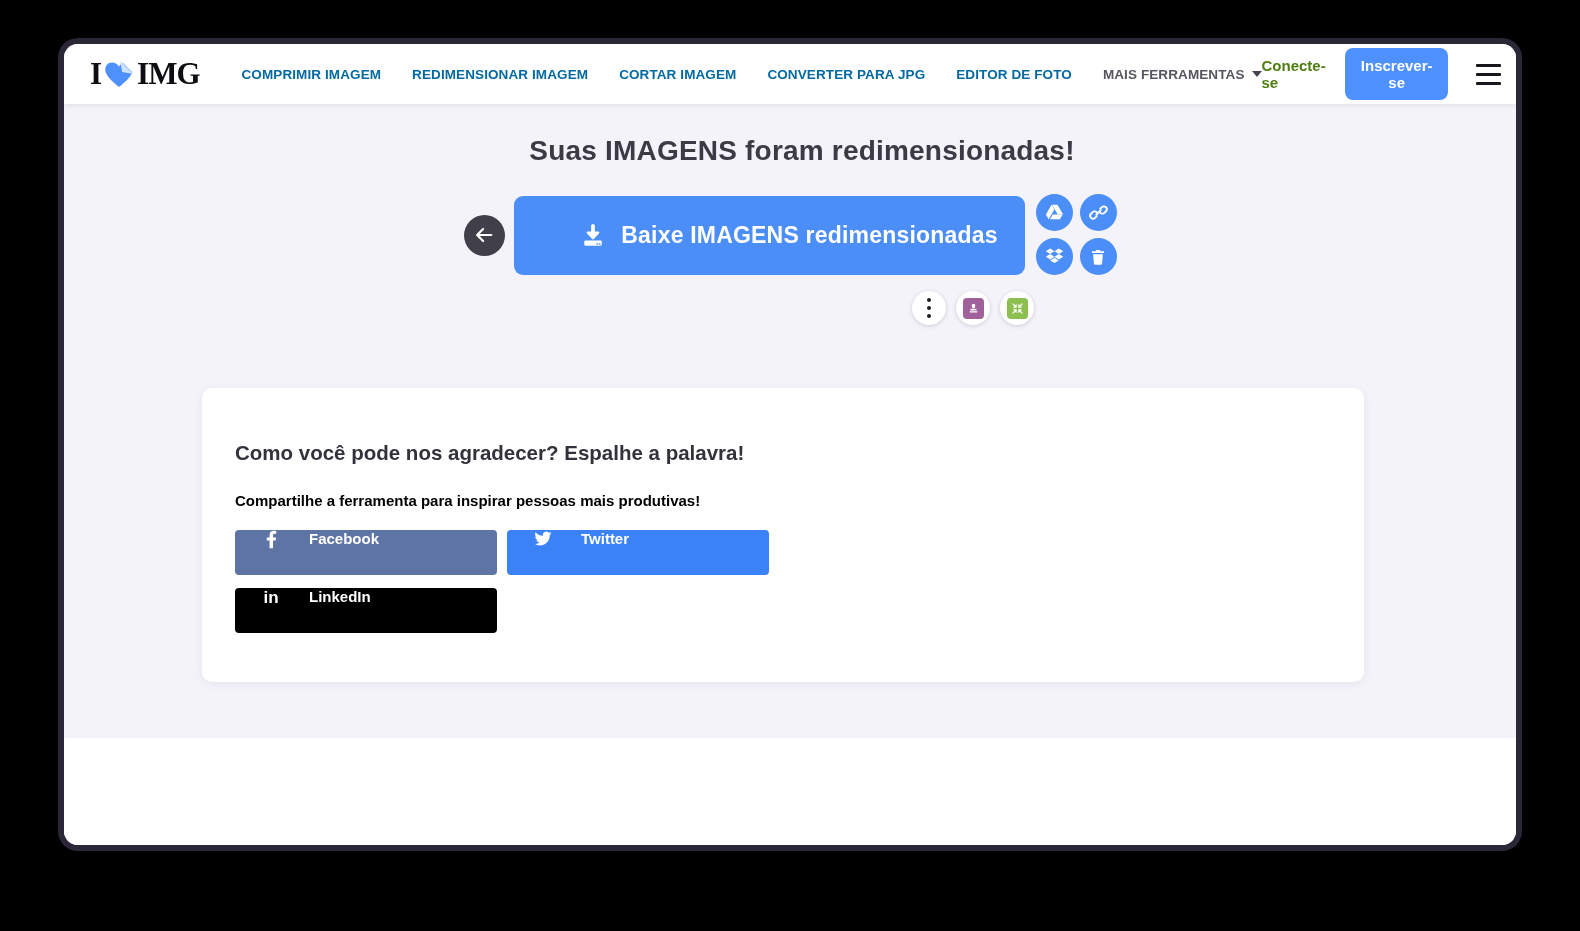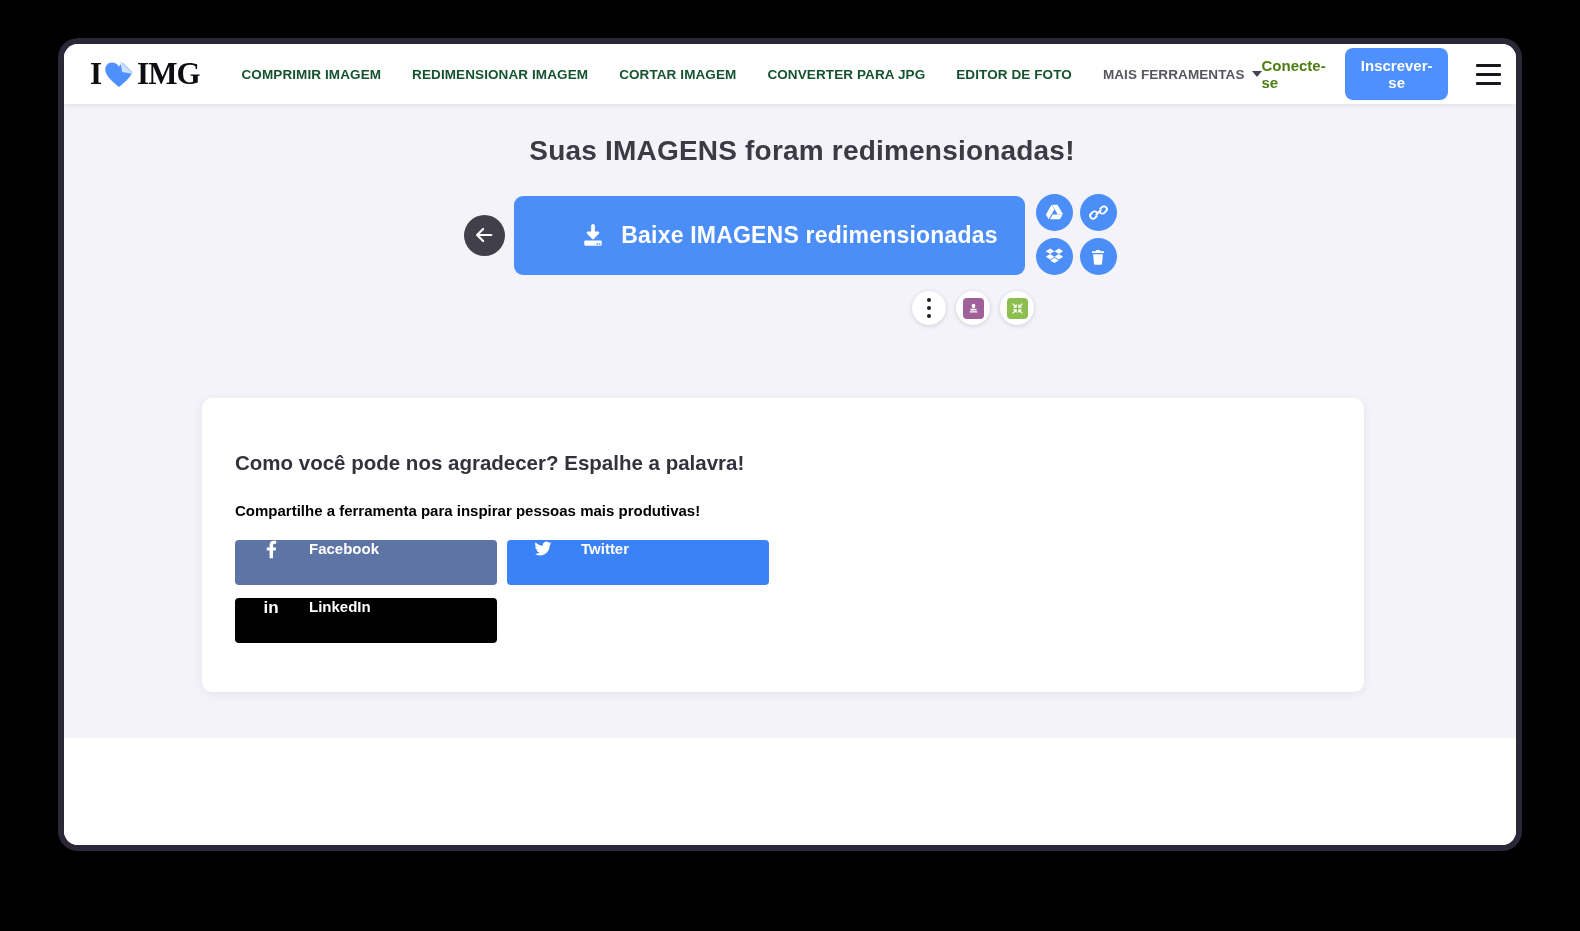--- a/index.html
+++ b/index.html
@@ -12,21 +12,21 @@
   
   .navbar {
     height:60px; background:#fff; display:flex; align-items:center;
     padding:0 30px 0 26px; position:relative; z-index:5;
     box-shadow:0 1px 5px rgba(40,40,60,.10);
   }
   .logo { display:flex; align-items:center; gap:2px; cursor:pointer; }
   .logo-text { font-family:"Liberation Serif", serif; font-weight:bold; font-size:31px; color:#0d0d12; letter-spacing:-1px; }
   .logo-heart { width:30px; height:28px; margin:0 1px; }
   .nav-menu { display:flex; align-items:center; margin-left:42px; gap:31px; }
-  .nav-item { font-size:13.5px; font-weight:bold; color:#14532d; letter-spacing:.1px; cursor:pointer; white-space:nowrap; }
+  .nav-item { font-size:13.5px; font-weight:bold; color:#0369a1; letter-spacing:.1px; cursor:pointer; white-space:nowrap; }
   .nav-item.more { color:#565661; display:flex; align-items:center; gap:7px; }
   .caret-down { width:0; height:0; border-left:5px solid transparent; border-right:5px solid transparent; border-top:6px solid #45454f; }
   .nav-right { margin-left:auto; display:flex; align-items:center; gap:16px; }
   .login-link { font-size:15px; font-weight:bold; color:#4d7c0f; cursor:pointer; }
   .signup-btn {
     background:#4d90fe; color:#fff; font-size:15px; font-weight:bold;
     border:none; border-radius:8px; padding:9px 15px; cursor:pointer;
     font-family:"Liberation Sans", sans-serif;
   }
   .hamburger { width:30px; display:flex; flex-direction:column; gap:6px; margin-left:12px; cursor:pointer; }
@@ -55,21 +55,21 @@
     display:flex; align-items:center; justify-content:center;
     box-shadow:0 1px 4px rgba(40,40,60,.18);
   }
   .dots { display:flex; flex-direction:column; gap:4px; }
   .dots i { width:4px; height:4px; border-radius:50%; background:#1c1c22; }
   .tool-chip { width:21px; height:21px; border-radius:4px; display:flex; align-items:center; justify-content:center; }
   .chip-watermark { background:#a0609a; }
   .chip-compress { background:#8cbf4f; }
   
   .share-card {
-    position:absolute; left:138px; top:294px; width:1162px; height:294px;
+    position:absolute; left:138px; top:284px; width:1162px; height:294px;
     background:#fff; border-radius:10px; box-shadow:0 2px 10px rgba(40,40,60,.07);
     padding:53px 33px 0 33px;
   }
   .share-title { font-size:20.5px; font-weight:bold; color:#33323c; margin-bottom:27px; }
   .share-sub { font-size:15px; font-weight:bold; color:#000000; margin-bottom:21px; }
   .share-grid { display:grid; grid-template-columns:262px 262px; gap:13px 10px; }
   .share-btn {
     height:45px; border:none; border-radius:4px; cursor:pointer; color:#fff;
     font-size:15px; font-weight:bold; font-family:"Liberation Sans", sans-serif;
     display:flex; align-items:flex-start; text-align:left; padding-left:26px; gap:28px;

